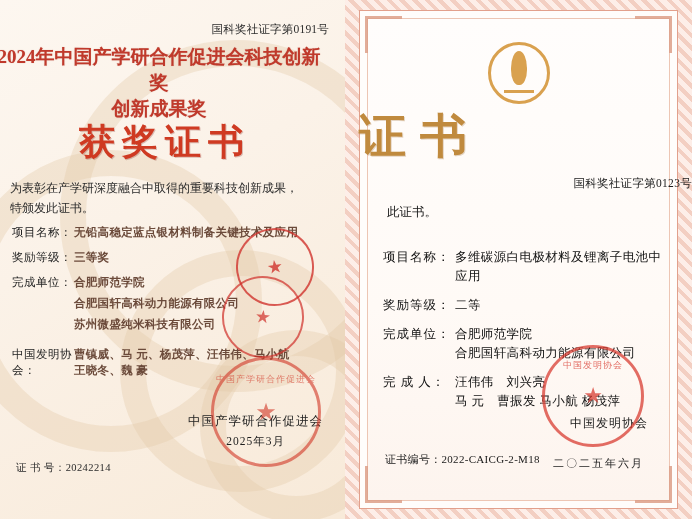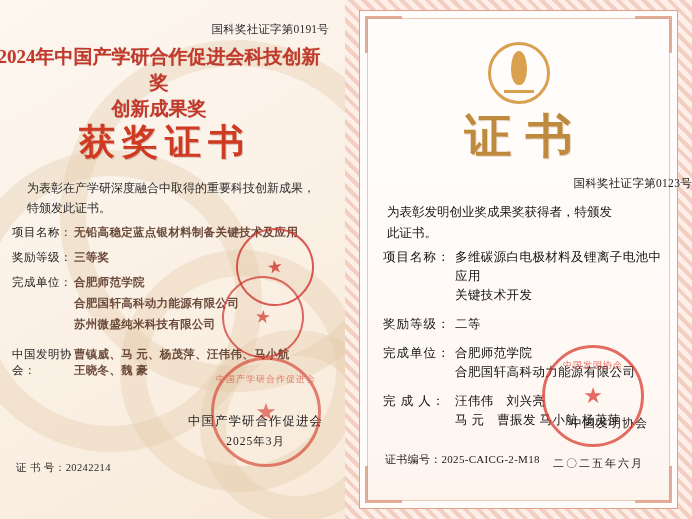--- a/index.html
+++ b/index.html
@@ -74,21 +74,20 @@
   }
   .left-intro {
     position: absolute;
     left: 10px;
     top: 178px;
     width: 320px;
     font-size: 12px;
     color: #2b2b2b;
     line-height: 20px;
     text-indent: 0;
-    margin-left: 17px;
   }
   .left-intro .p2 { display: block; }
 
   .left-fields {
     position: absolute;
     left: 12px;
     top: 224px;
     width: 325px;
     font-size: 11.5px;
     color: #1f1f1f;
@@ -268,21 +267,20 @@
     transform: translateX(-50%);
     width: 30px;
     height: 3px;
     background: #d9a14f;
   }
   .right-title {
     position: absolute;
     left: 0;
     top: 105px;
     width: 347px;
-    text-align: center;
     font-size: 47px;
     font-weight: bold;
     letter-spacing: 14px;
     text-indent: 14px;
     color: #c08a3e;
     text-shadow: 1px 1px 0 rgba(150,100,40,0.25);
   }
   .right-code {
     position: absolute;
     left: 0;
@@ -473,30 +471,28 @@
       <span class="ring"></span>
       <span class="petal"></span>
       <span class="bar"></span>
     </div>
 
     <div class="right-title">证书</div>
 
     <div class="right-code">国科奖社证字第0123号</div>
 
     <div class="right-intro">
-      <span>为表彰发明创业奖成果奖获得者，特颁发</span>
       <span class="p2">此证书。</span>
     </div>
 
     <div class="right-fields">
       <div class="rfld">
         <span class="lab">项目名称：</span>
         <span class="val">
           <span class="ln">多维碳源白电极材料及锂离子电池中应用</span>
-          <span class="ln">关键技术开发</span>
         </span>
       </div>
       <div class="rfld">
         <span class="lab">奖励等级：</span>
         <span class="val">
           <span class="ln">二等</span>
         </span>
       </div>
       <div class="rfld">
         <span class="lab">完成单位：</span>
@@ -517,17 +513,17 @@
     <div class="right-issuer">中国发明协会</div>
 
     <div class="seal-right">
       <span class="arc-text">中国发明协会</span>
       <span class="star">★</span>
     </div>
 
     <div class="right-date">二〇二五年六月</div>
 
     <div class="right-certno">
-      <span>证书编号：</span><span>2025-CAICG-2-M18</span>
+      <span>证书编号：</span><span>2022-CAICG-2-M18</span>
     </div>
   </div>
 
 </div>
 
 </body></html>

